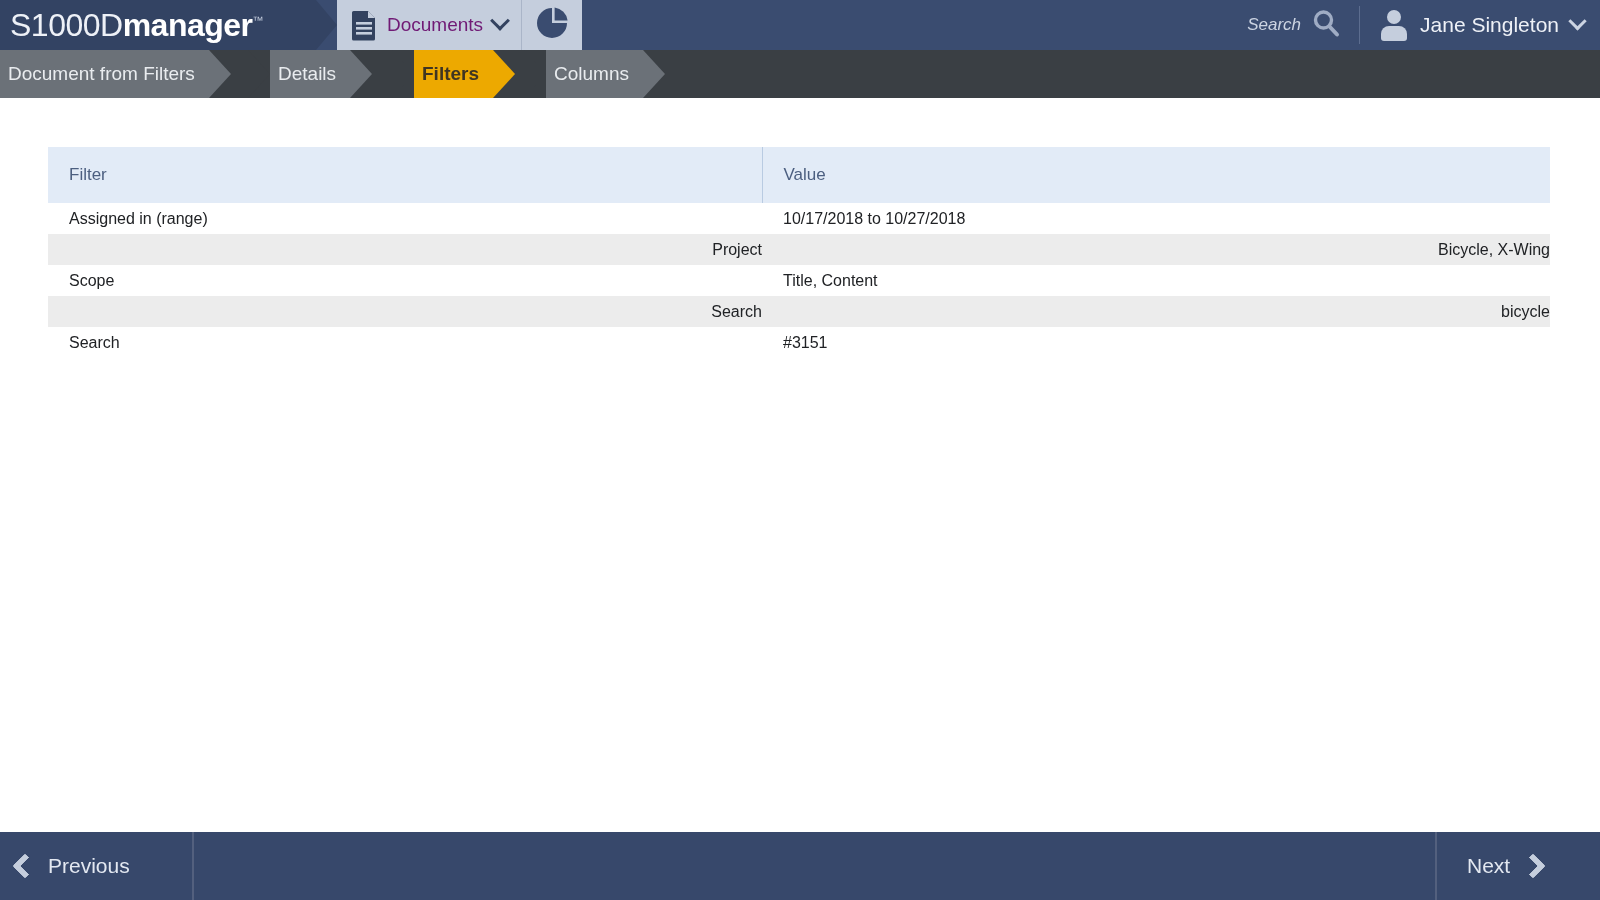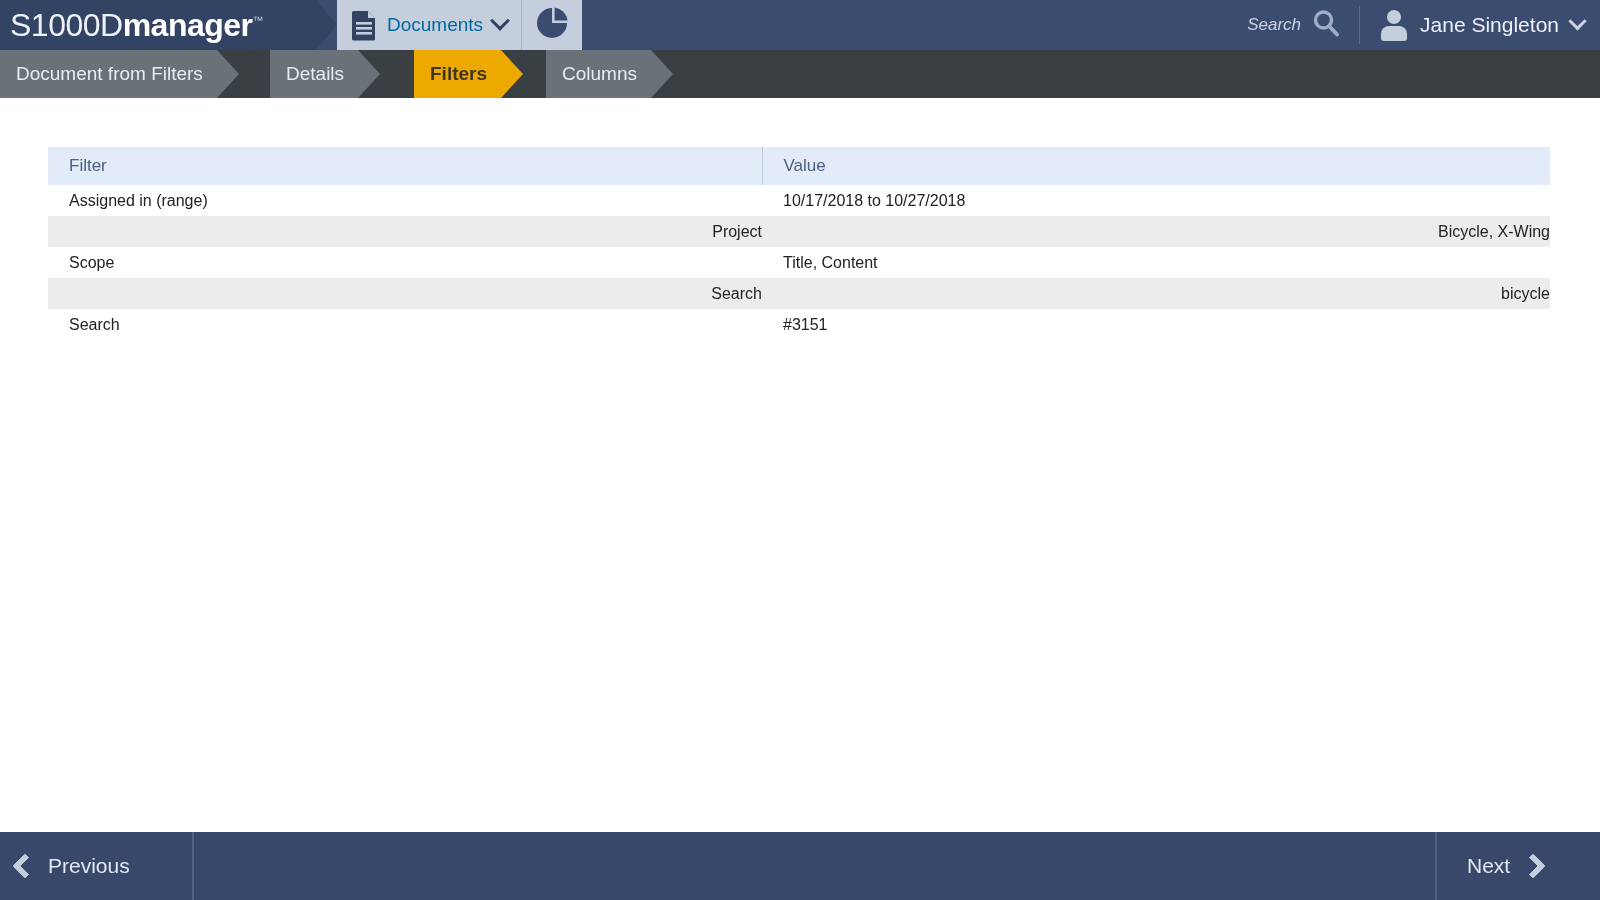--- a/index.html
+++ b/index.html
@@ -49,21 +49,21 @@
     position: relative;
     margin-left: 21px;
     width: 184px; height: 50px;
     background: #c5cedd;
     display: flex; align-items: center;
     padding-left: 14px; gap: 10px;
     z-index: 2;
   }
   .doc-icon { width: 26px; height: 31px; position: relative; flex: 0 0 auto; }
   .nav-docs-label {
-    font-size: 19px; color: #0369a1; white-space: nowrap;
+    font-size: 19px; color: #701a75; white-space: nowrap;
   }
   .chev-down {
     width: 14px; height: 14px; flex: 0 0 auto;
     border-right: 3px solid #33425f;
     border-bottom: 3px solid #33425f;
     transform: rotate(45deg) translate(-3px,-3px);
   }
   .nav-sep { width: 1px; background: #aab5c8; height: 50px; }
   .nav-chart {
     width: 60px; height: 50px;
@@ -113,21 +113,21 @@
     width: 1600px; height: 48px;
     background: #3a3f44;
   }
   .crumb {
     position: absolute; top: 0; height: 48px;
     display: flex; align-items: center;
     white-space: nowrap;
   }
   .crumb .body {
     height: 48px; display: flex; align-items: center;
-    padding-left: 16px; padding-right: 14px;
+    padding-left: 8px; padding-right: 14px;
   }
   .crumb .tip {
     width: 0; height: 0;
     border-top: 24px solid transparent;
     border-bottom: 24px solid transparent;
   }
   .crumb-label { font-size: 19px; }
 
   .crumb.grey .body { background: #6b7178; }
   .crumb.grey .tip  { border-left: 22px solid #6b7178; }
@@ -154,21 +154,21 @@
   .table-wrap {
     position: absolute; left: 48px; top: 147px;
     width: 1502px;
   }
   .ftable { width: 100%; border-collapse: collapse; table-layout: fixed; }
   .ftable col.c-filter { width: 714px; }
   .ftable col.c-value  { width: 788px; }
 
   .ftable thead th {
     background: #e2ebf7;
-    height: 38px;
+    height: 56px;
     text-align: left;
     font-weight: 400;
     font-size: 17px;
     color: #4c5f80;
     padding: 0 0 0 21px;
     vertical-align: middle;
   }
   .ftable thead th.val-head { border-left: 1px solid #b9cbe2; }
 
   .ftable tbody td {

